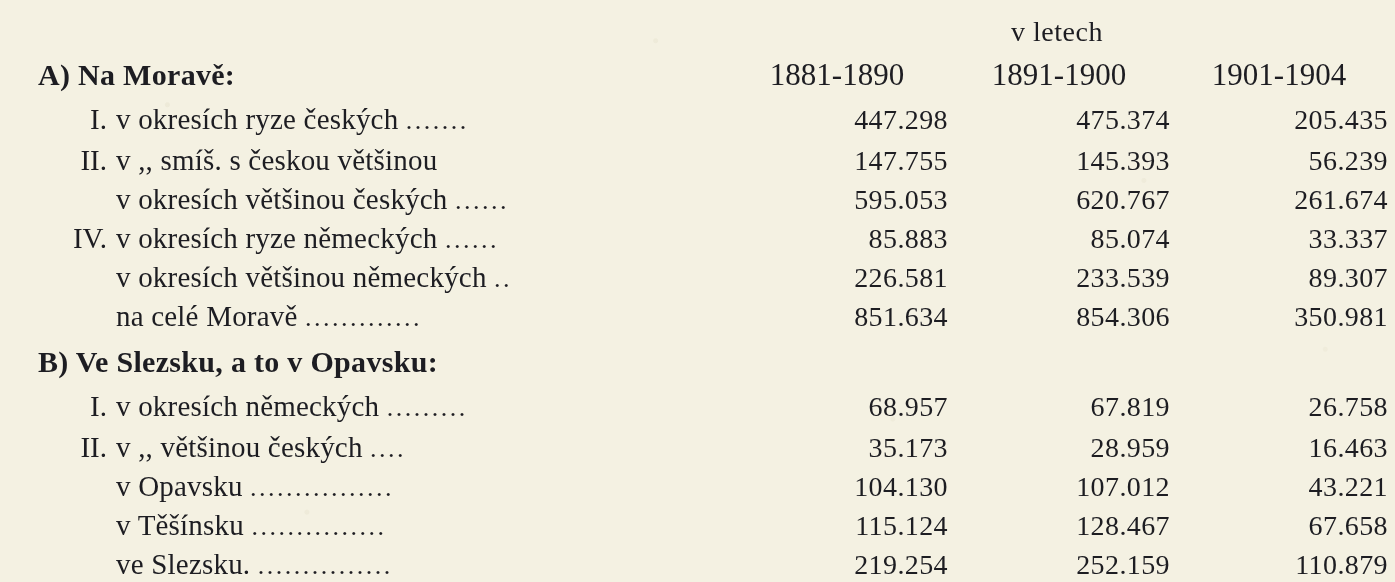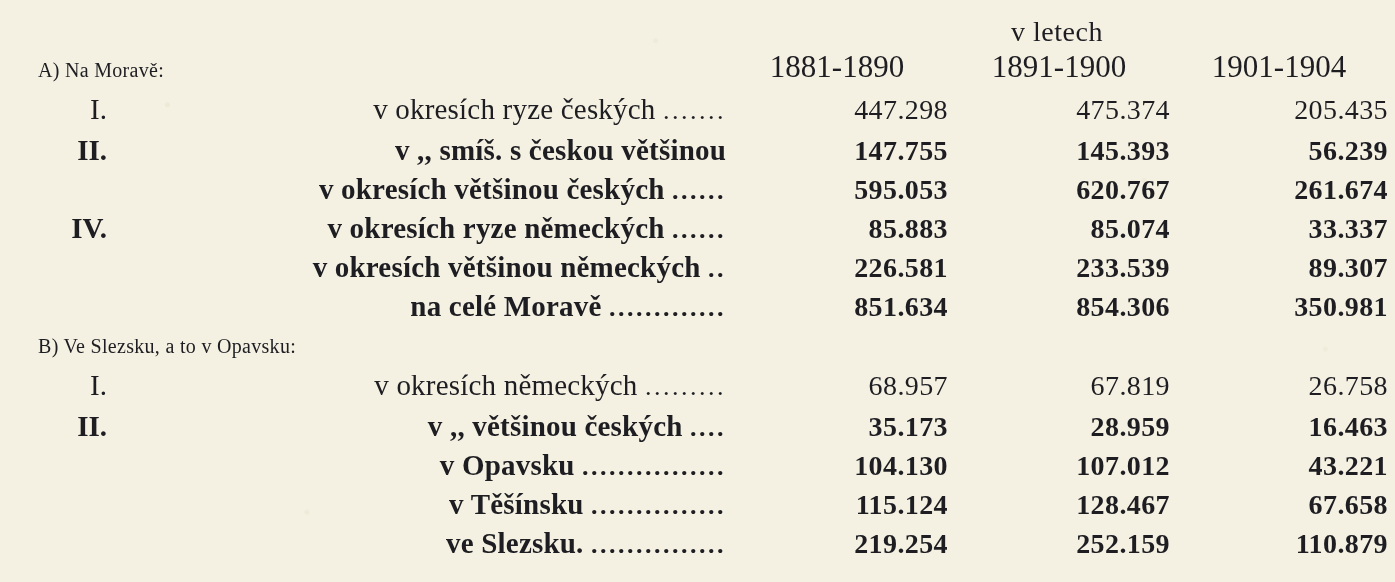--- a/index.html
+++ b/index.html
@@ -56,49 +56,49 @@
     font-size: 28px;
     padding-bottom: 1px;
     letter-spacing: .5px;
   }
   .hdr-year {
     text-align: center;
     font-size: 31px;
     letter-spacing: 0px;
   }
   .section-title {
-    font-size: 20px;
+    font-size: 30px;
     letter-spacing: .3px;
     padding-top: 9px;
     padding-bottom: 6px;
+    font-weight: bold;
   }
   .rnum {
     text-align: right;
     font-size: 29px;
     padding-right: 9px;
     white-space: nowrap;
   }
   .label {
     font-size: 29px;
     white-space: nowrap;
     letter-spacing: .2px;
-    text-align: right;
   }
   .leader {
     letter-spacing: 2.5px;
     font-size: 26px;
   }
   .val {
     text-align: right;
     font-size: 28px;
     letter-spacing: .4px;
     white-space: nowrap;
   }
   tr.data td { padding-top: 5px; padding-bottom: 5px; }
-  tr.data.tight td { padding-top: 3px; padding-bottom: 3px; font-weight: bold; }
+  tr.data.tight td { padding-top: 3px; padding-bottom: 3px; }
 </style>
 </head>
 <body>
 
 <div class="paper-grain"></div>
 
 <div class="sheet">
   <table class="stat">
     <colgroup>
       <col class="c-num">

